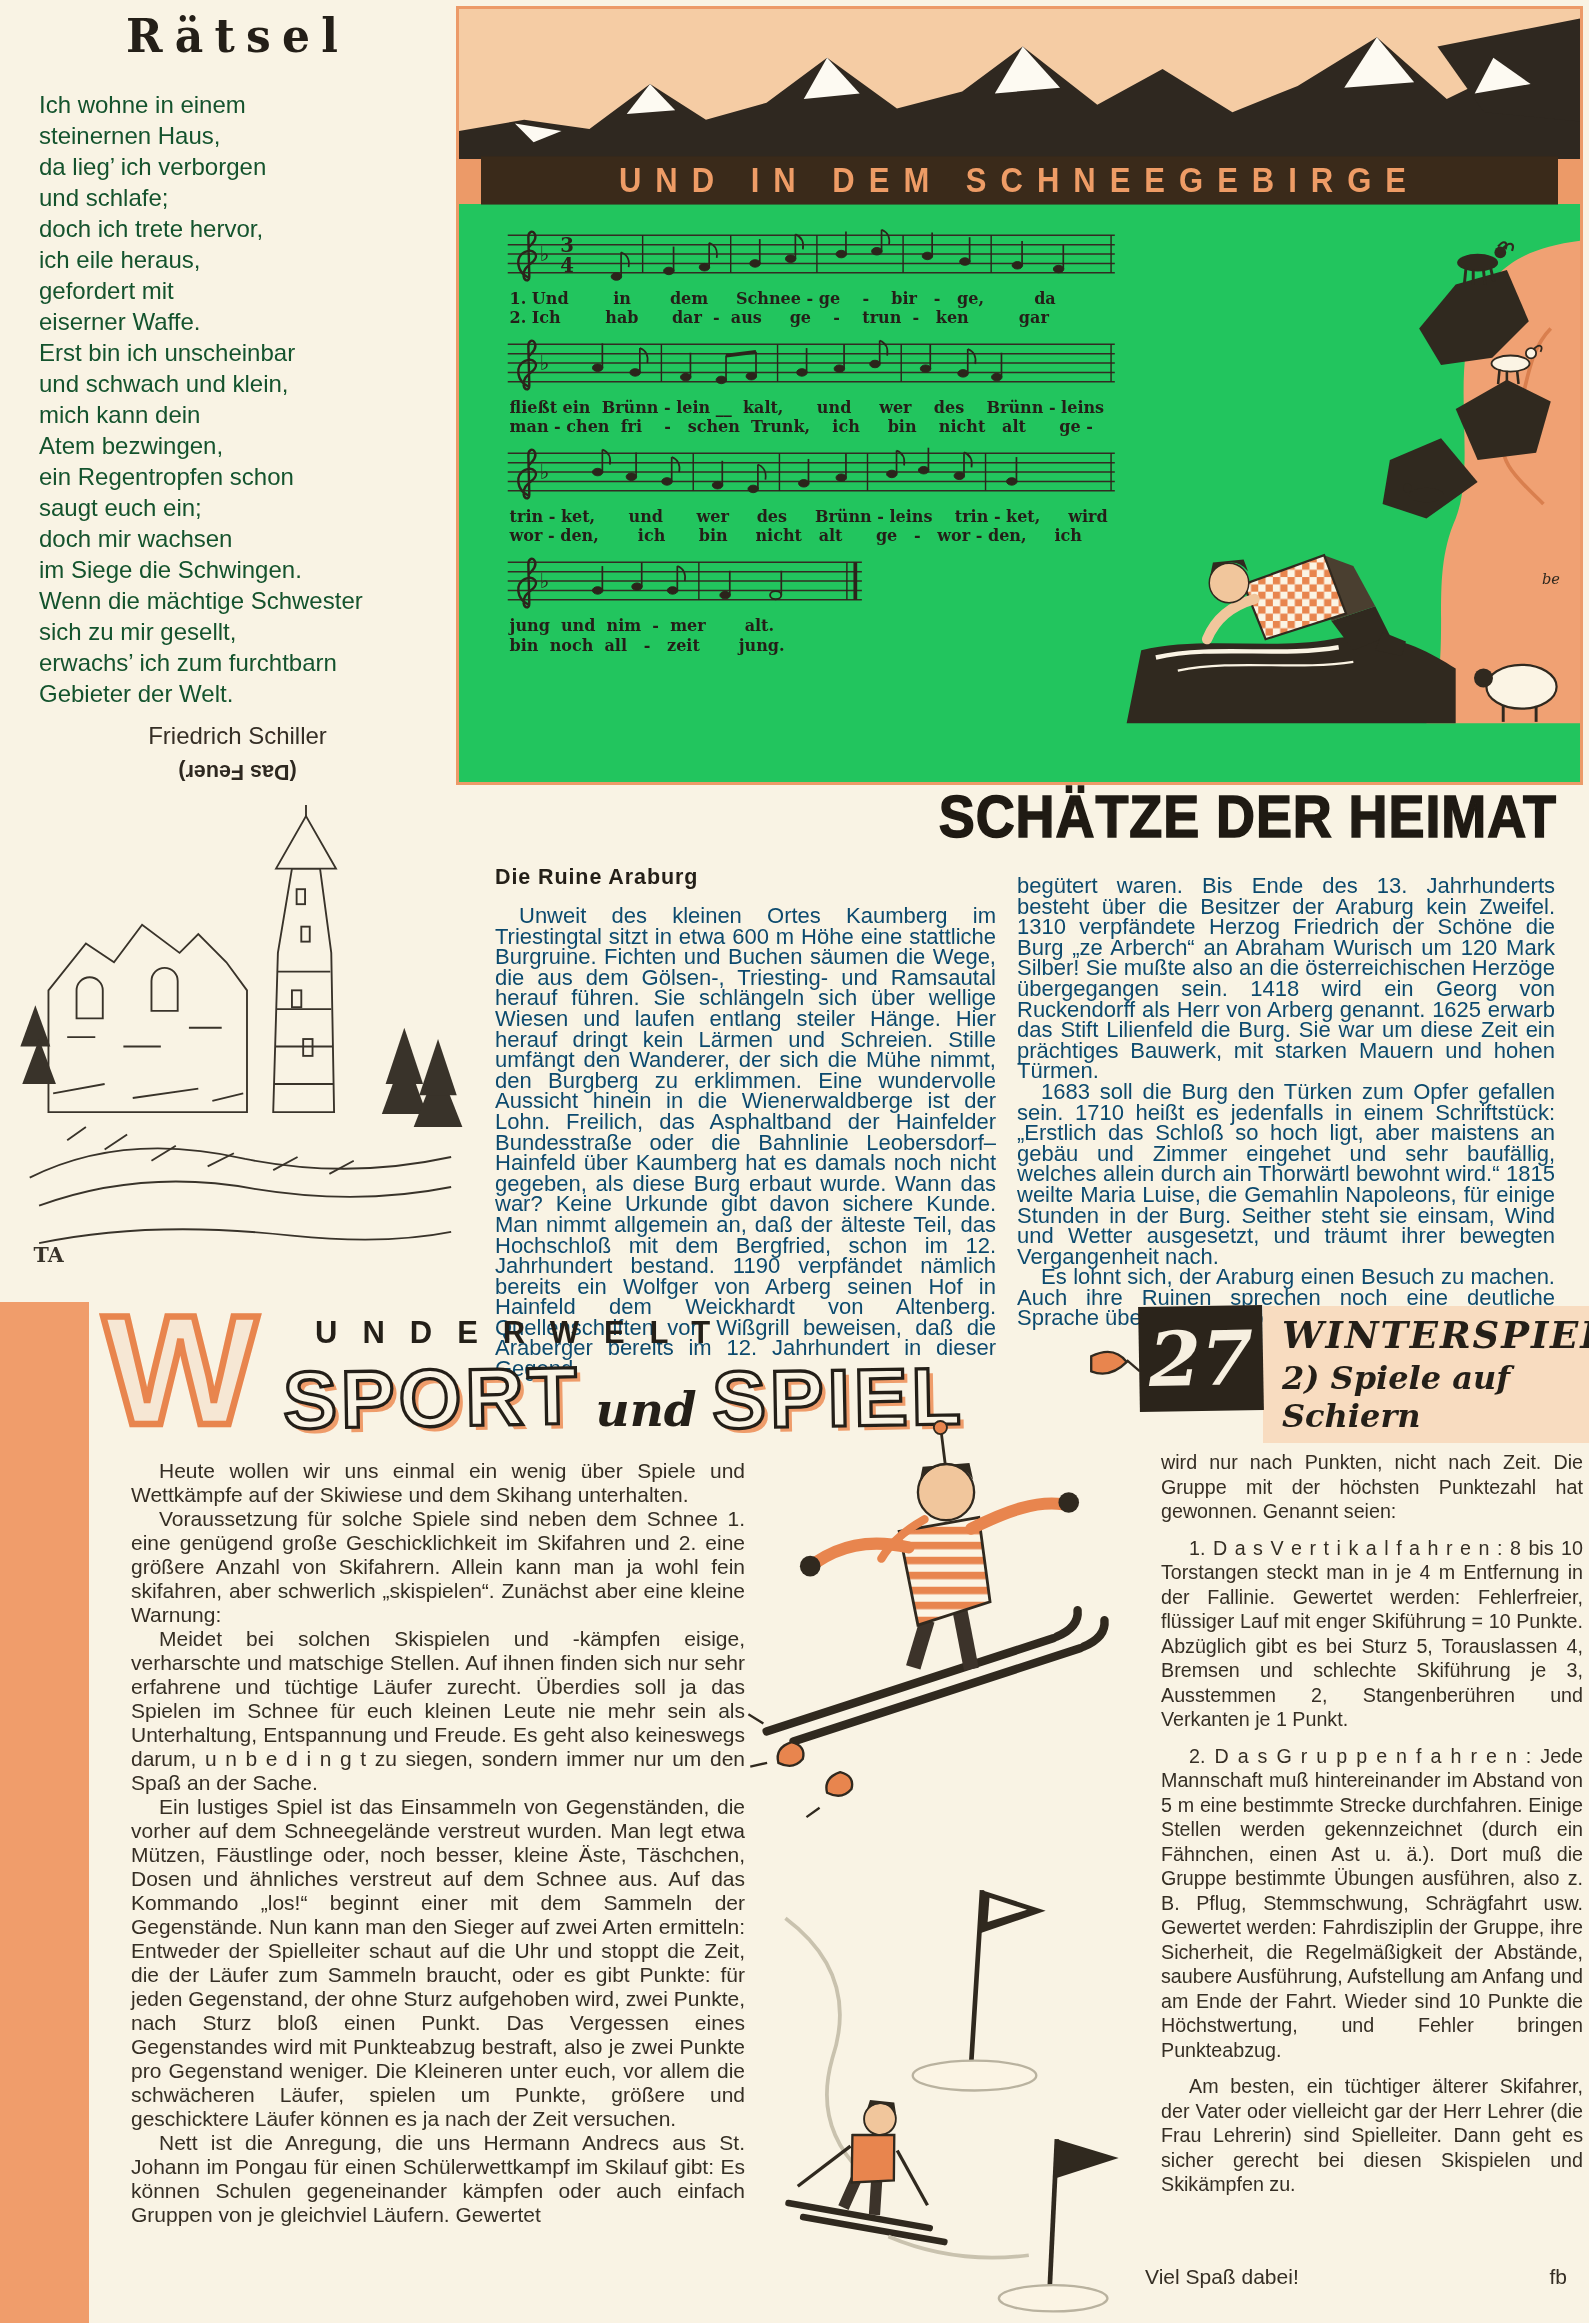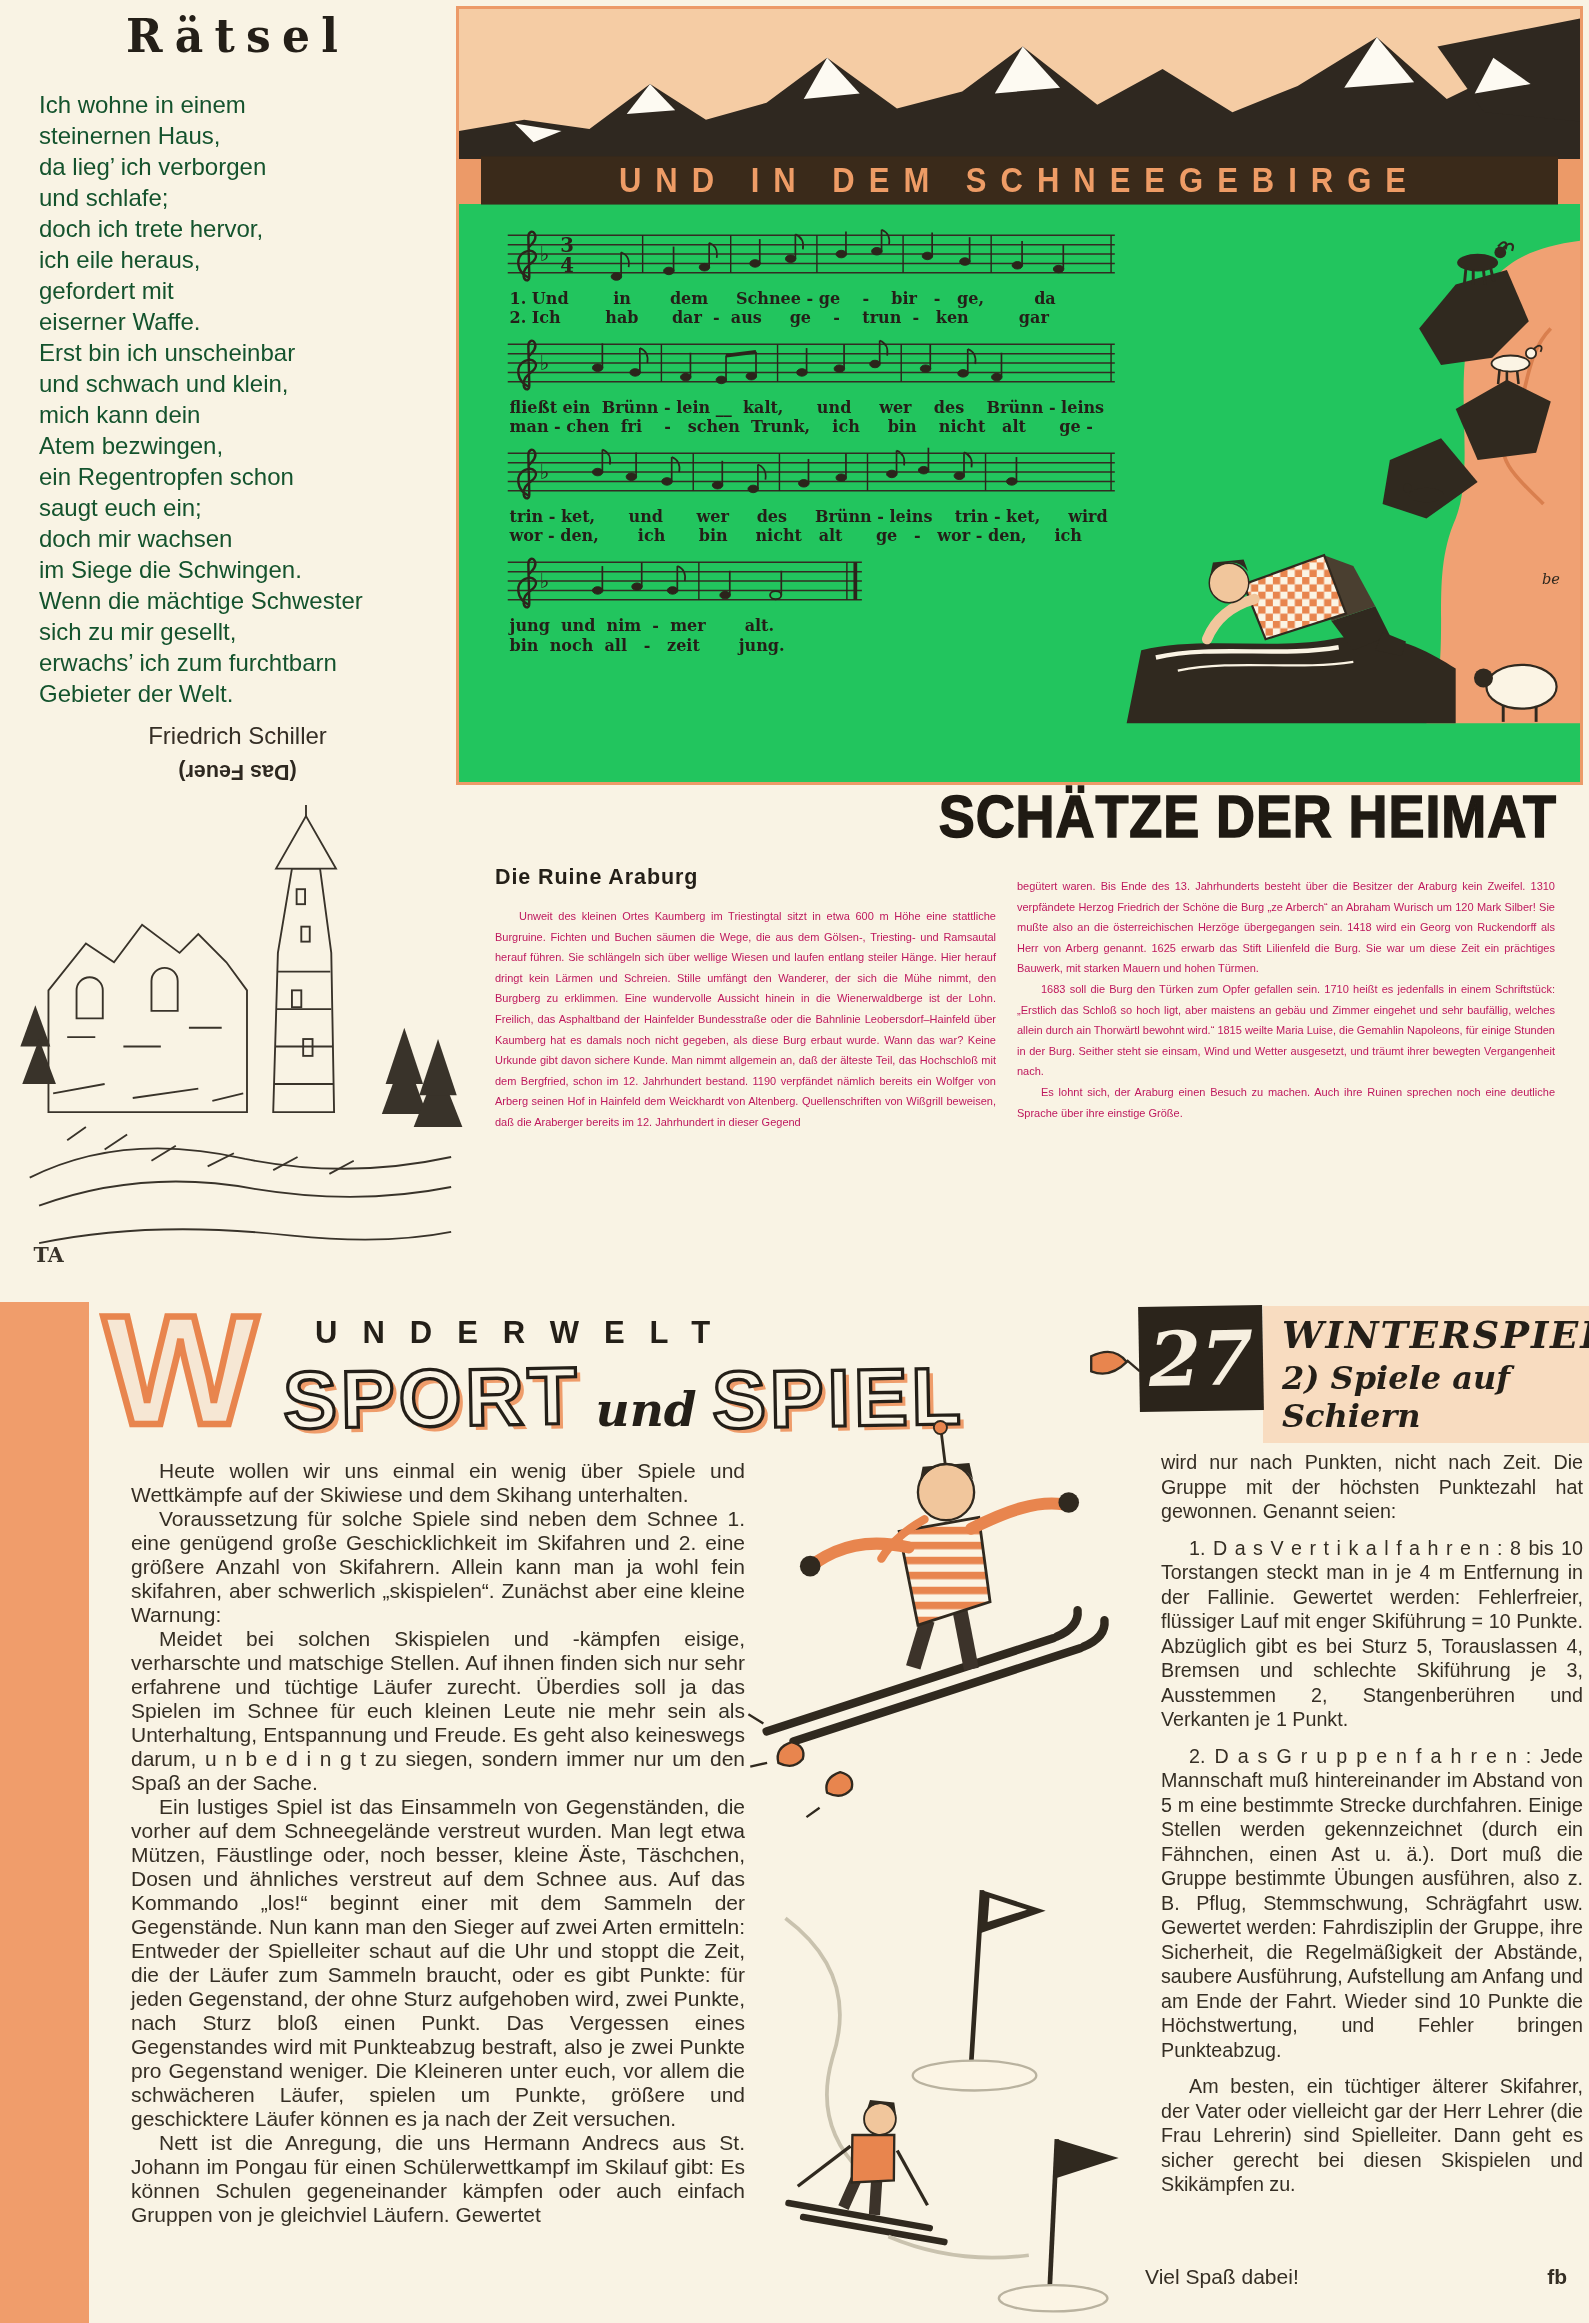--- a/index.html
+++ b/index.html
@@ -28,21 +28,21 @@
        line-height:19.7px;color:#241f18;margin-left:5.6px;}
   .scene{position:absolute;right:0;bottom:0;width:468px;height:600px;}
 
   
   .sec-heimat{position:absolute;left:0;top:792px;width:1589px;height:511px;}
   .castle{position:absolute;left:11.2px;top:11.2px;width:457px;height:473px;}
   .heimat-headline{position:absolute;left:890px;top:-7.5px;width:667px;text-align:right;
                    font-weight:700;font-size:54px;color:#1f1a13;-webkit-text-stroke:1.4px #1f1a13;
                    transform:scaleY(1.08);letter-spacing:0.9px;}
   .art-title{position:absolute;left:495px;top:73px;font-size:21.5px;font-weight:700;letter-spacing:0.9px;color:#241f18;}
-  .hcol{position:absolute;font-size:11px;line-height:20.6px;text-align:justify;color:#be185d;}
+  .hcol{position:absolute;font-size:22px;line-height:20.6px;text-align:justify;color:#0c4a6e;}
   .hcol1{left:495px;top:114px;width:501px;}
   .hcol2{left:1017px;top:84px;width:538px;}
   .hcol div{text-indent:24px;}
   .hcol2 div:first-child{text-indent:0;}
 
   
   .sec-sport{position:absolute;left:0;top:1302px;width:1589px;height:1021px;}
   .band{position:absolute;left:0;top:0;width:89px;height:1021px;background:#f09d6b;}
   .logo-w{position:absolute;left:103px;top:-13px;font-weight:700;font-size:164px;line-height:1;
           color:#f6e7d4;-webkit-text-stroke:6.6px #e8854e;transform:scaleY(0.95);}
@@ -62,21 +62,21 @@
   .badge-sub{font-family:"DejaVu Serif",serif;font-style:italic;font-weight:700;font-size:32px;
              color:#241f18;margin-top:1.9px;}
   .scol{position:absolute;text-align:justify;color:#352e24;}
   .scol-left{left:131px;top:157px;width:614px;font-size:21px;line-height:24px;}
   .scol-left div{text-indent:28px;}
   .scol-right{left:1145px;top:148px;width:422px;font-size:19.7px;line-height:24.5px;margin-left:16px;}
   .scol-right div{text-indent:28px;margin-bottom:12px;}
   .scol-right div:first-child{text-indent:0;}
   .closing{position:absolute;left:1145px;top:963px;width:422px;display:flex;
            justify-content:space-between;font-size:21px;color:#352e24;}
-  .closing .sig{font-weight:700;}
+  .closing .sig{font-weight:400;}
   .jump{position:absolute;left:735px;top:0;width:408px;height:562px;}
   .slalom{position:absolute;left:748px;top:560px;width:395px;height:457px;}
 </style>
 </head>
 <body>
 
 <div class="page">
 
   <div class="raetsel">
     <h1>Rätsel</h1>

